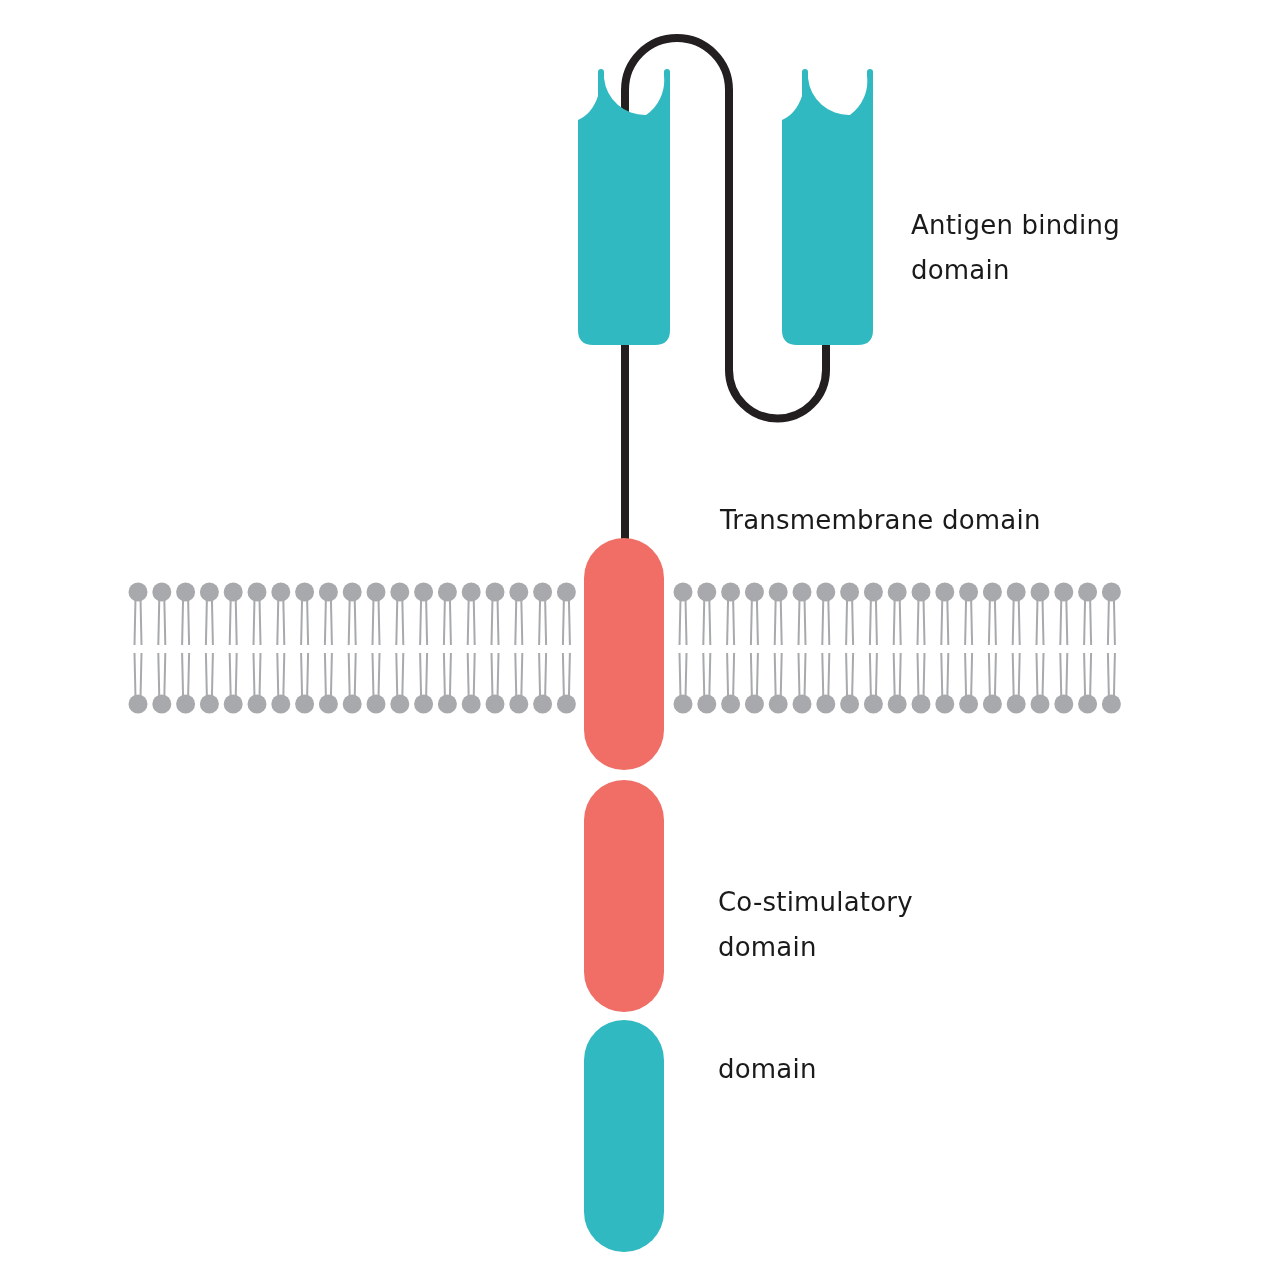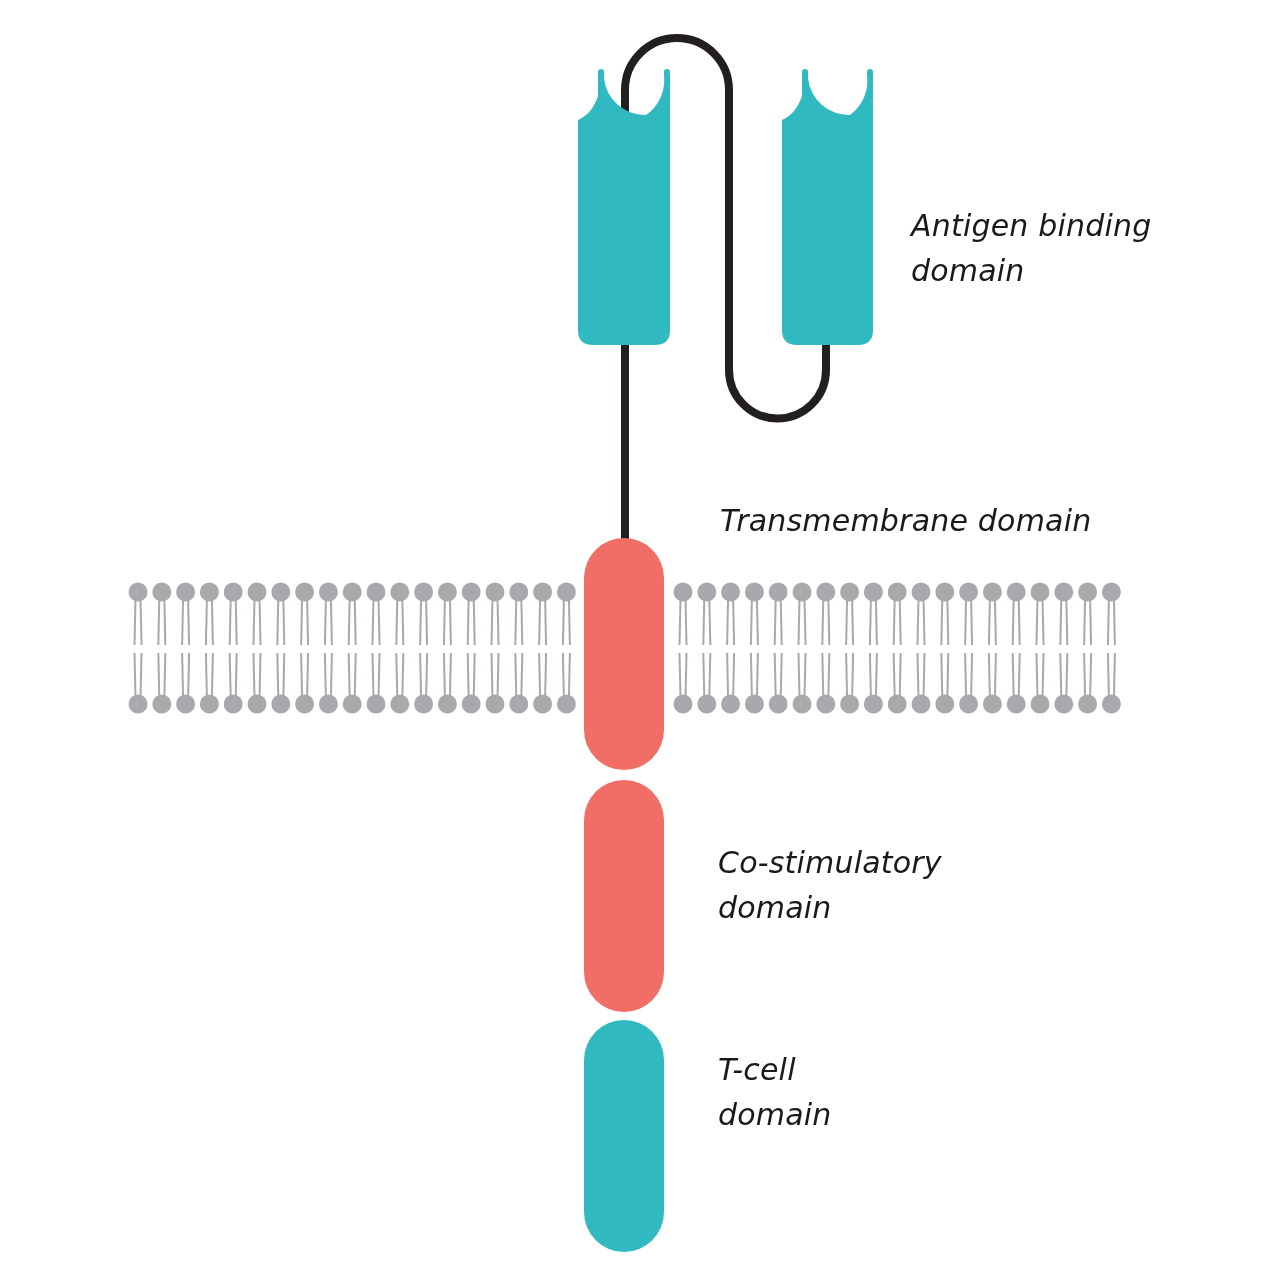--- a/index.html
+++ b/index.html
@@ -1,31 +1,30 @@
 <!DOCTYPE html>
 <html><head>
   <meta charset="utf-8">
   <style>
     html, body { margin: 0; padding: 0; background: #ffffff; }
     body { width: 1280px; height: 1280px; position: relative; overflow: hidden; }
     #diagram { position: absolute; left: 0; top: 0; }
     .label {
       position: absolute;
       font-family: "DejaVu Sans", sans-serif;
-      font-size: 30px;
+      font-size: 26px;
       line-height: 45px;
       color: #1a1a1a;
       white-space: nowrap;
       letter-spacing: 0.2px;
-      font-style: italic;
     }
     .label span { display: block; }
     #label-antigen { left: 911px; top: 203px; }
     #label-transmembrane { left: 720px; top: 498px; }
-    #label-costim { left: 718px; top: 840px; }
+    #label-costim { left: 718px; top: 880px; }
     #label-tcell { left: 718px; top: 1047px; }
   </style>
 </head>
 <body>
 
 <svg id="diagram" width="1280" height="1280" viewBox="0 0 1280 1280" xmlns="http://www.w3.org/2000/svg">
 
   <path id="linker" d="M625 540 L625 90 A52 52 0 0 1 729 90 L729 370 A48.5 48.5 0 0 0 826 370 L826 340" fill="none" stroke-width="8" stroke-linecap="butt" stroke="#231f20"></path>
 
   <path id="ab-left" d="M578 120 Q592 114 598 96 L598 72 A3 3 0 0 1 604 72 L604 78 A41 41 0 0 0 646 115 A42 42 0 0 0 664 76 L664 72 A3 3 0 0 1 670 72 L670 330 Q670 345 655 345 L593 345 Q578 345 578 330 Z" fill="#31b9c1"></path>
@@ -348,15 +347,14 @@
   <span>domain</span>
 </div>
 <div class="label" id="label-transmembrane" style="color: rgb(26, 26, 26);">
   <span>Transmembrane domain</span>
 </div>
 <div class="label" id="label-costim" style="color: rgb(26, 26, 26);">
   <span>Co-stimulatory</span>
   <span>domain</span>
 </div>
 <div class="label" id="label-tcell" style="color: rgb(26, 26, 26);">
-  <span>T-cell</span>
   <span>domain</span>
 </div>
 
 </body></html>

